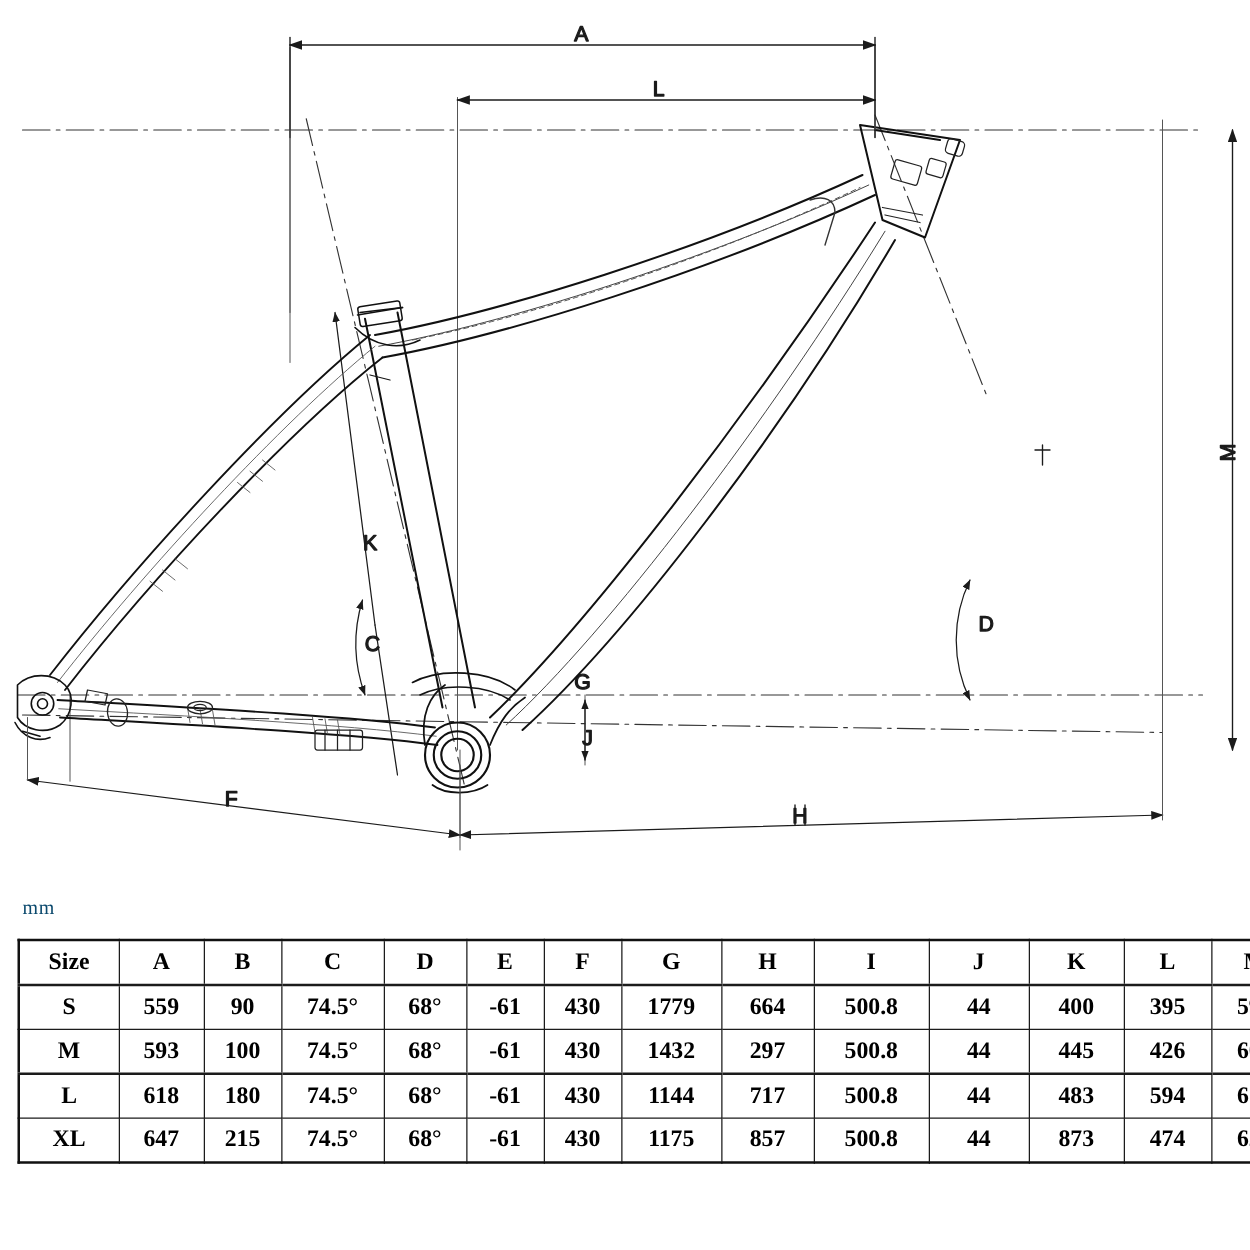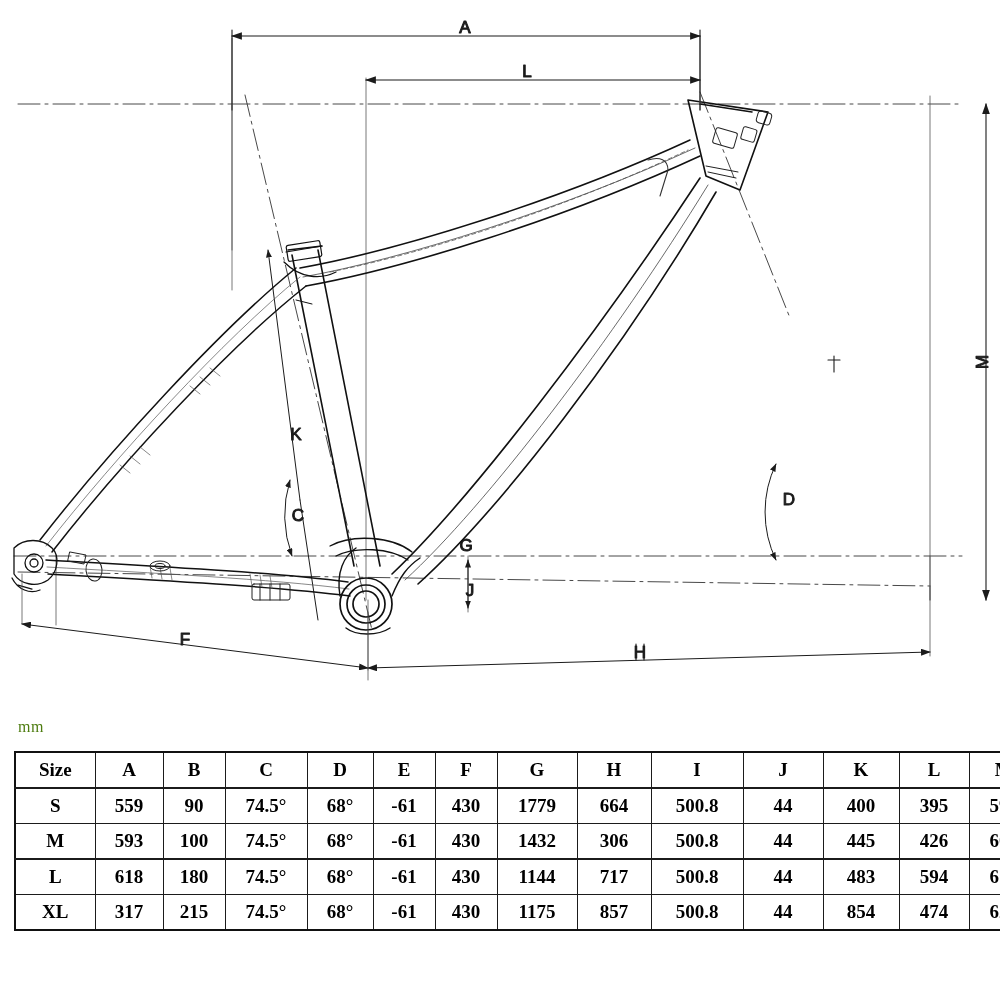--- a/index.html
+++ b/index.html
@@ -21,21 +21,21 @@
     font-size: 17px;
     fill: #1a1a1a;
   }
 
   
   #unit-label {
     position: absolute;
     left: 18px; top: 718px;
     font-family: "Liberation Serif", serif;
     font-size: 16px;
-    color: #4d7c0f;
+    color: #0c4a6e;
     letter-spacing: .5px;
   }
   #geo-table-wrap {
     position: absolute;
     left: 14px; top: 751px;
     width: 966px;
   }
   table.geo {
     border-collapse: collapse;
     width: 966px;
@@ -360,21 +360,21 @@
         </tr>
         <tr>
           <td>M</td>
           <td>593</td>
           <td>100</td>
           <td>74.5°</td>
           <td>68°</td>
           <td>-61</td>
           <td>430</td>
           <td>1432</td>
-          <td>306</td>
+          <td>297</td>
           <td>500.8</td>
           <td>44</td>
           <td>445</td>
           <td>426</td>
           <td>602</td>
         </tr>
         <tr>
           <td>L</td>
           <td>618</td>
           <td>180</td>
@@ -385,31 +385,31 @@
           <td>1144</td>
           <td>717</td>
           <td>500.8</td>
           <td>44</td>
           <td>483</td>
           <td>594</td>
           <td>612</td>
         </tr>
         <tr>
           <td>XL</td>
-          <td>317</td>
+          <td>647</td>
           <td>215</td>
           <td>74.5°</td>
           <td>68°</td>
           <td>-61</td>
           <td>430</td>
           <td>1175</td>
           <td>857</td>
           <td>500.8</td>
           <td>44</td>
-          <td>854</td>
+          <td>873</td>
           <td>474</td>
           <td>625</td>
         </tr>
       </tbody>
     </table>
   </div>
 
 </div>
 
 </body></html>

